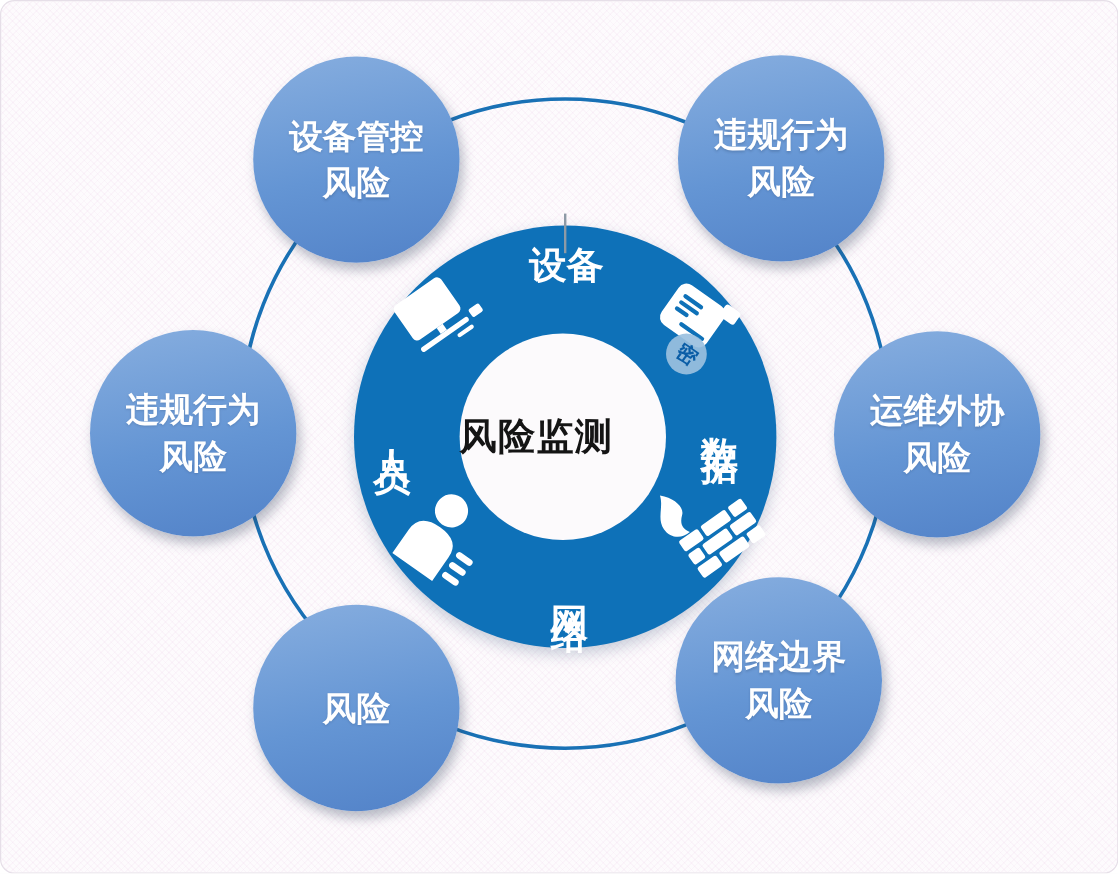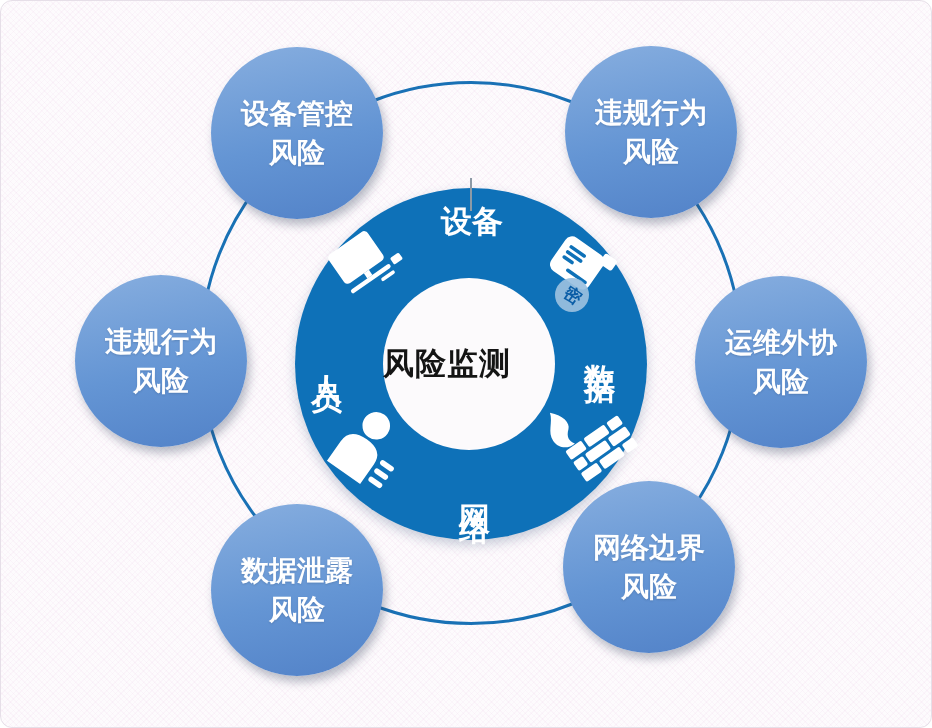--- a/index.html
+++ b/index.html
@@ -179,21 +179,20 @@
   </div>
   <div class="satellite sat-left">
     <span>违规行为</span>
     <span>风险</span>
   </div>
   <div class="satellite sat-right">
     <span>运维外协</span>
     <span>风险</span>
   </div>
   <div class="satellite sat-bottom-left">
-    <span>数据泄露</span>
     <span>风险</span>
   </div>
   <div class="satellite sat-bottom-right">
     <span>网络边界</span>
     <span>风险</span>
   </div>
 
 </div>
 
 </body></html>

